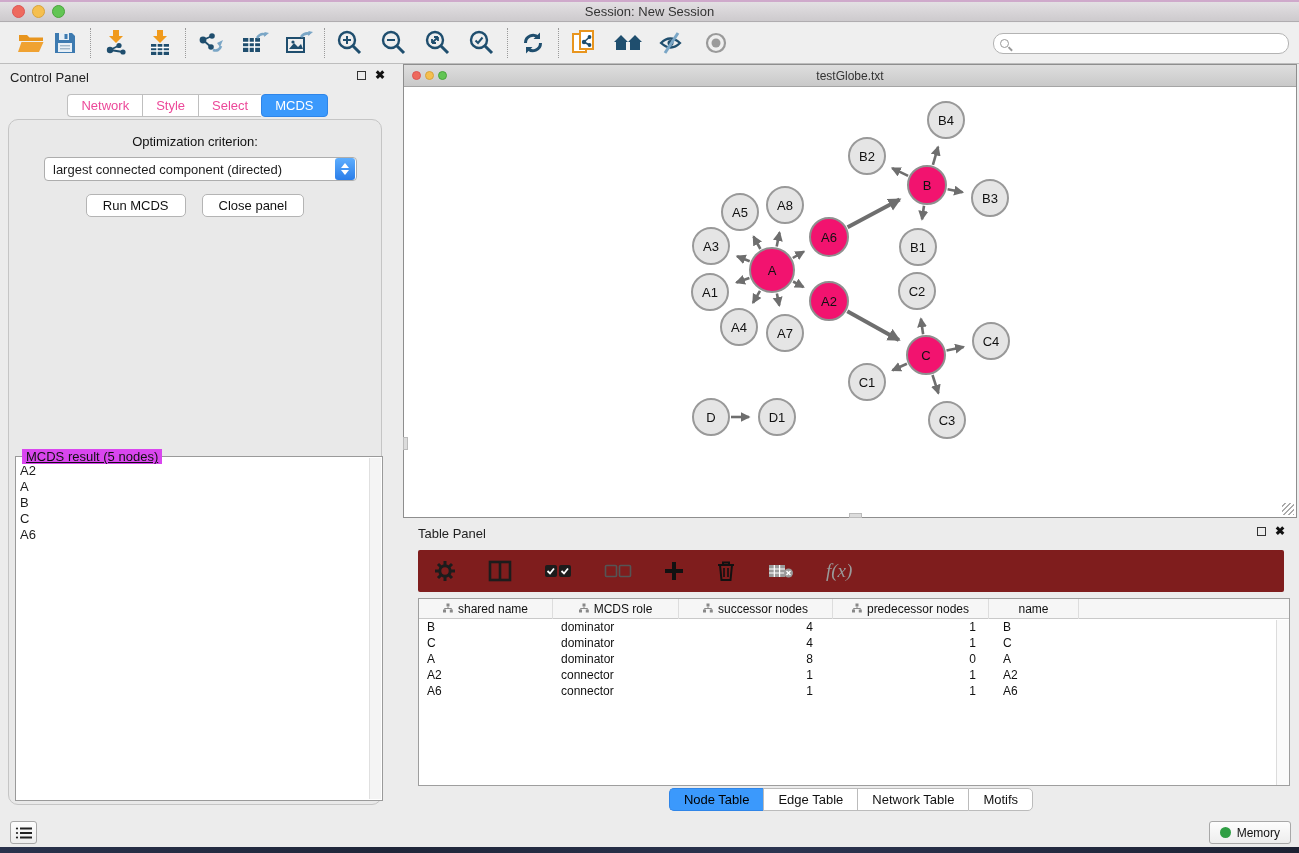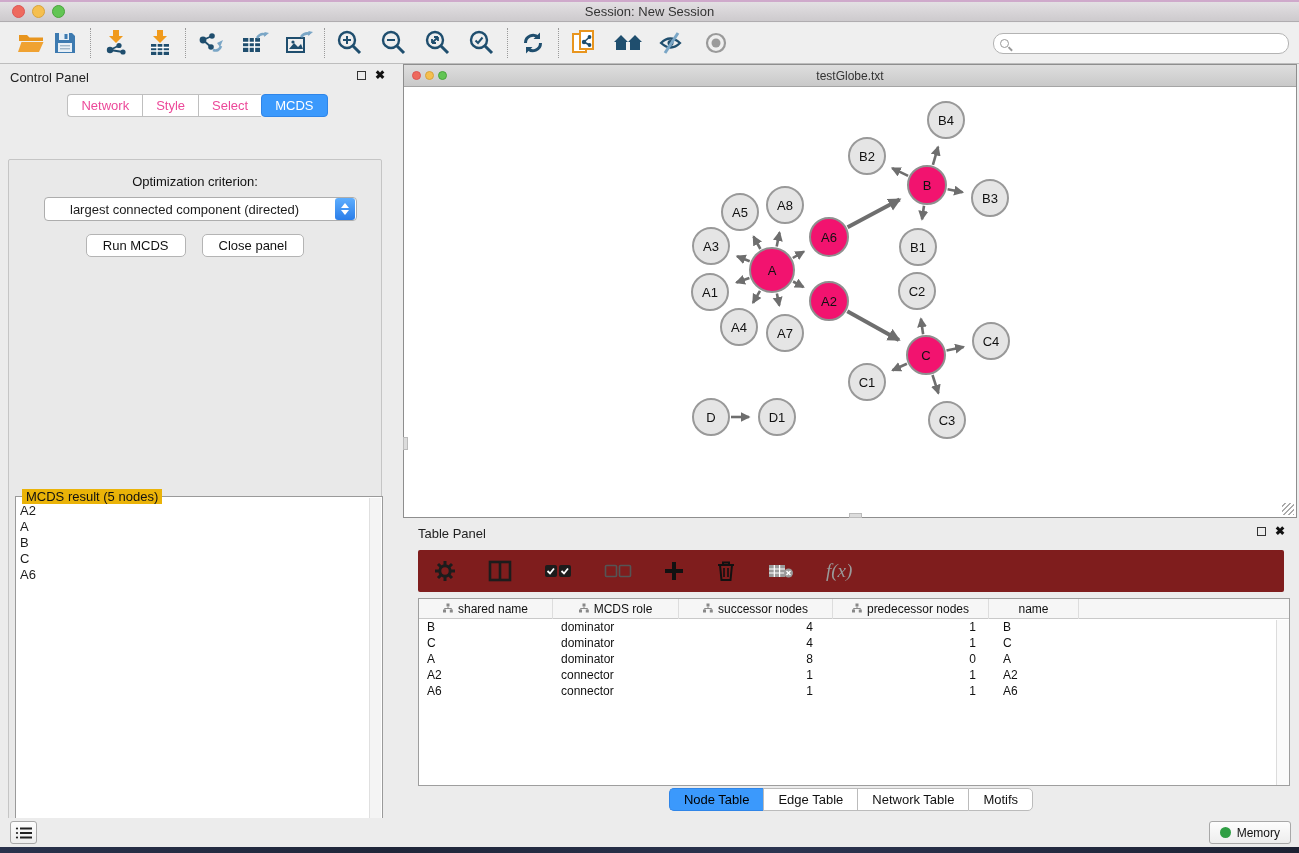--- a/index.html
+++ b/index.html
@@ -35,34 +35,34 @@
   #cp-header { position:absolute; top:6px; left:10px; font-size:13px; color:#222; }
   .panel-winbtns { position:absolute; top:6px; right:10px; display:flex; gap:9px; align-items:center; }
   .wb-float { width:9px; height:9px; border:1.5px solid #333; }
   .wb-close { font-size:12px; font-weight:bold; color:#111; line-height:11px; }
   #cp-tabs { position:absolute; top:30px; left:0; width:100%; display:flex; justify-content:center; }
   .cp-tab { font-size:13px; padding:3px 13px; background:#fff; border:1px solid #bfbfbf; border-right:none; color:#ec4899; }
   .cp-tab:first-child { border-radius:4px 0 0 4px; }
   .cp-tab:last-child { border-right:1px solid #bfbfbf; border-radius:0 4px 4px 0; }
   .cp-tab.active { background:#3b99fc; color:#fff; border-color:#2f85e8; border-radius:4px; }
   #cp-body { position:absolute; top:55px; left:8px; width:374px; height:686px; background:#e9e9e9;
-    border:1px solid #c5c5c5; border-radius:2px;margin-top:40px; }
+    border:1px solid #c5c5c5; border-radius:10px; }
   #opt-label { position:absolute; top:14px; width:100%; text-align:center; font-size:13px; color:#111; }
   #opt-select { position:absolute; top:37px; left:35px; width:313px; height:24px; background:#fff;
-    border:1px solid #adadad; border-radius:4px; display:flex; align-items:center;padding-left:17px; }
+    border:1px solid #adadad; border-radius:4px; display:flex; align-items:center; }
   #opt-select .sel-text { flex:1; font-size:13px; padding-left:8px; white-space:nowrap; overflow:hidden; }
   #opt-select .stepper { width:20px; height:22px; border-radius:3px;
     background:linear-gradient(#5eaefe,#2a7de9); margin-right:1px; display:flex; flex-direction:column;
     align-items:center; justify-content:center; gap:2px; }
   .chev-up { width:0; height:0; border-left:4px solid transparent; border-right:4px solid transparent; border-bottom:5px solid #fff; }
   .chev-dn { width:0; height:0; border-left:4px solid transparent; border-right:4px solid transparent; border-top:5px solid #fff; }
   #cp-buttons { position:absolute; top:74px; width:100%; display:flex; justify-content:center; gap:16px; }
   .cp-btn { font-size:13px; background:#fff; border:1px solid #b4b4b4; border-radius:5px; padding:3px 16px; color:#111; }
   #result-box { position:absolute; top:336px; left:6px; width:368px; height:345px; background:#fff; border:1px solid #9a9a9a; }
-  #result-title { position:absolute; top:-8px; left:6px; background:#eab308; padding:0 4px; font-size:13px; color:#111; }
+  #result-title { position:absolute; top:-8px; left:6px; background:#d946ef; padding:0 4px; font-size:13px; color:#111;text-decoration:underline; }
   #result-list { position:absolute; top:6px; left:4px; right:14px; bottom:4px; font-size:13px; line-height:16px; overflow:hidden; }
   #result-scroll { position:absolute; top:1px; right:1px; bottom:1px; width:12px; background:#f4f4f4; border-left:1px solid #e0e0e0; }
 
   
   #net-window { position:absolute; top:64px; left:403px; width:894px; height:454px; border:1px solid #8e8e8e; background:#fff; }
   #net-titlebar { height:22px; background:linear-gradient(#dedede,#c9c9c9); border-bottom:1px solid #a5a5a5;
     display:flex; align-items:center; position:relative; }
   #net-titlebar .lights { gap:4px; margin-left:8px; }
   #net-titlebar .light { width:9px; height:9px; }
   #net-titlebar .title { position:absolute; left:0; right:0; text-align:center; font-size:12px; color:#333; }

